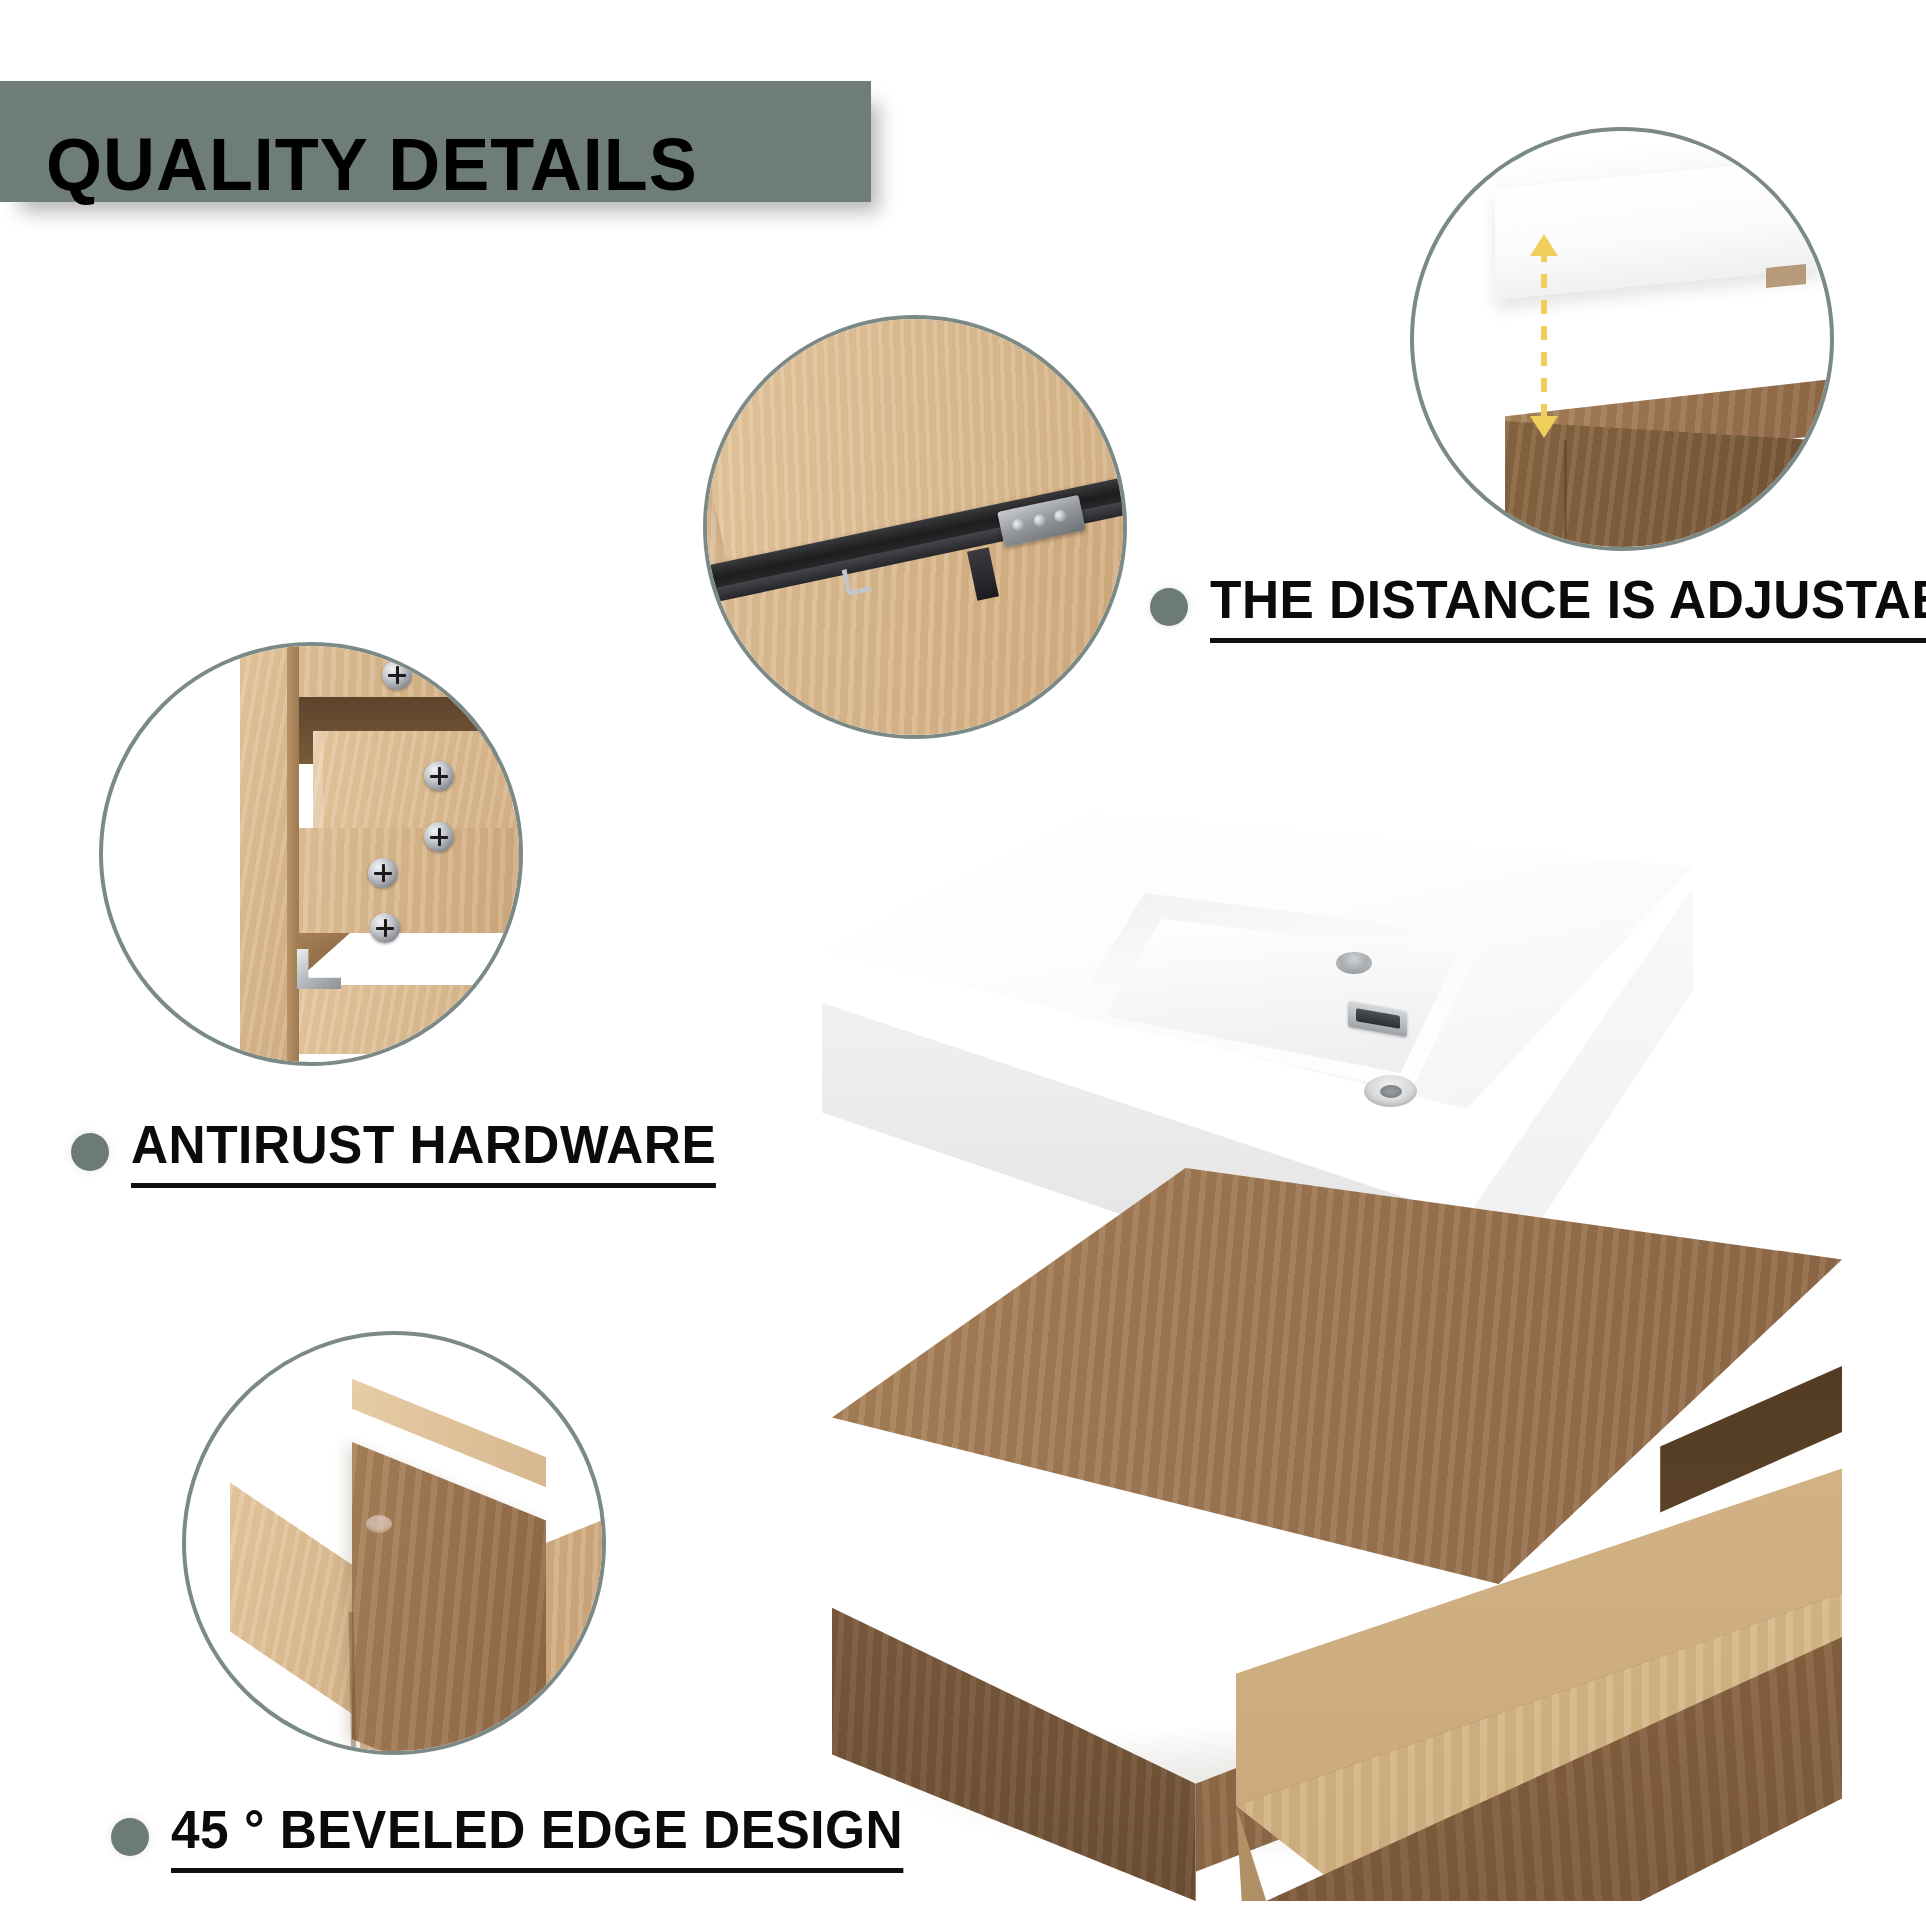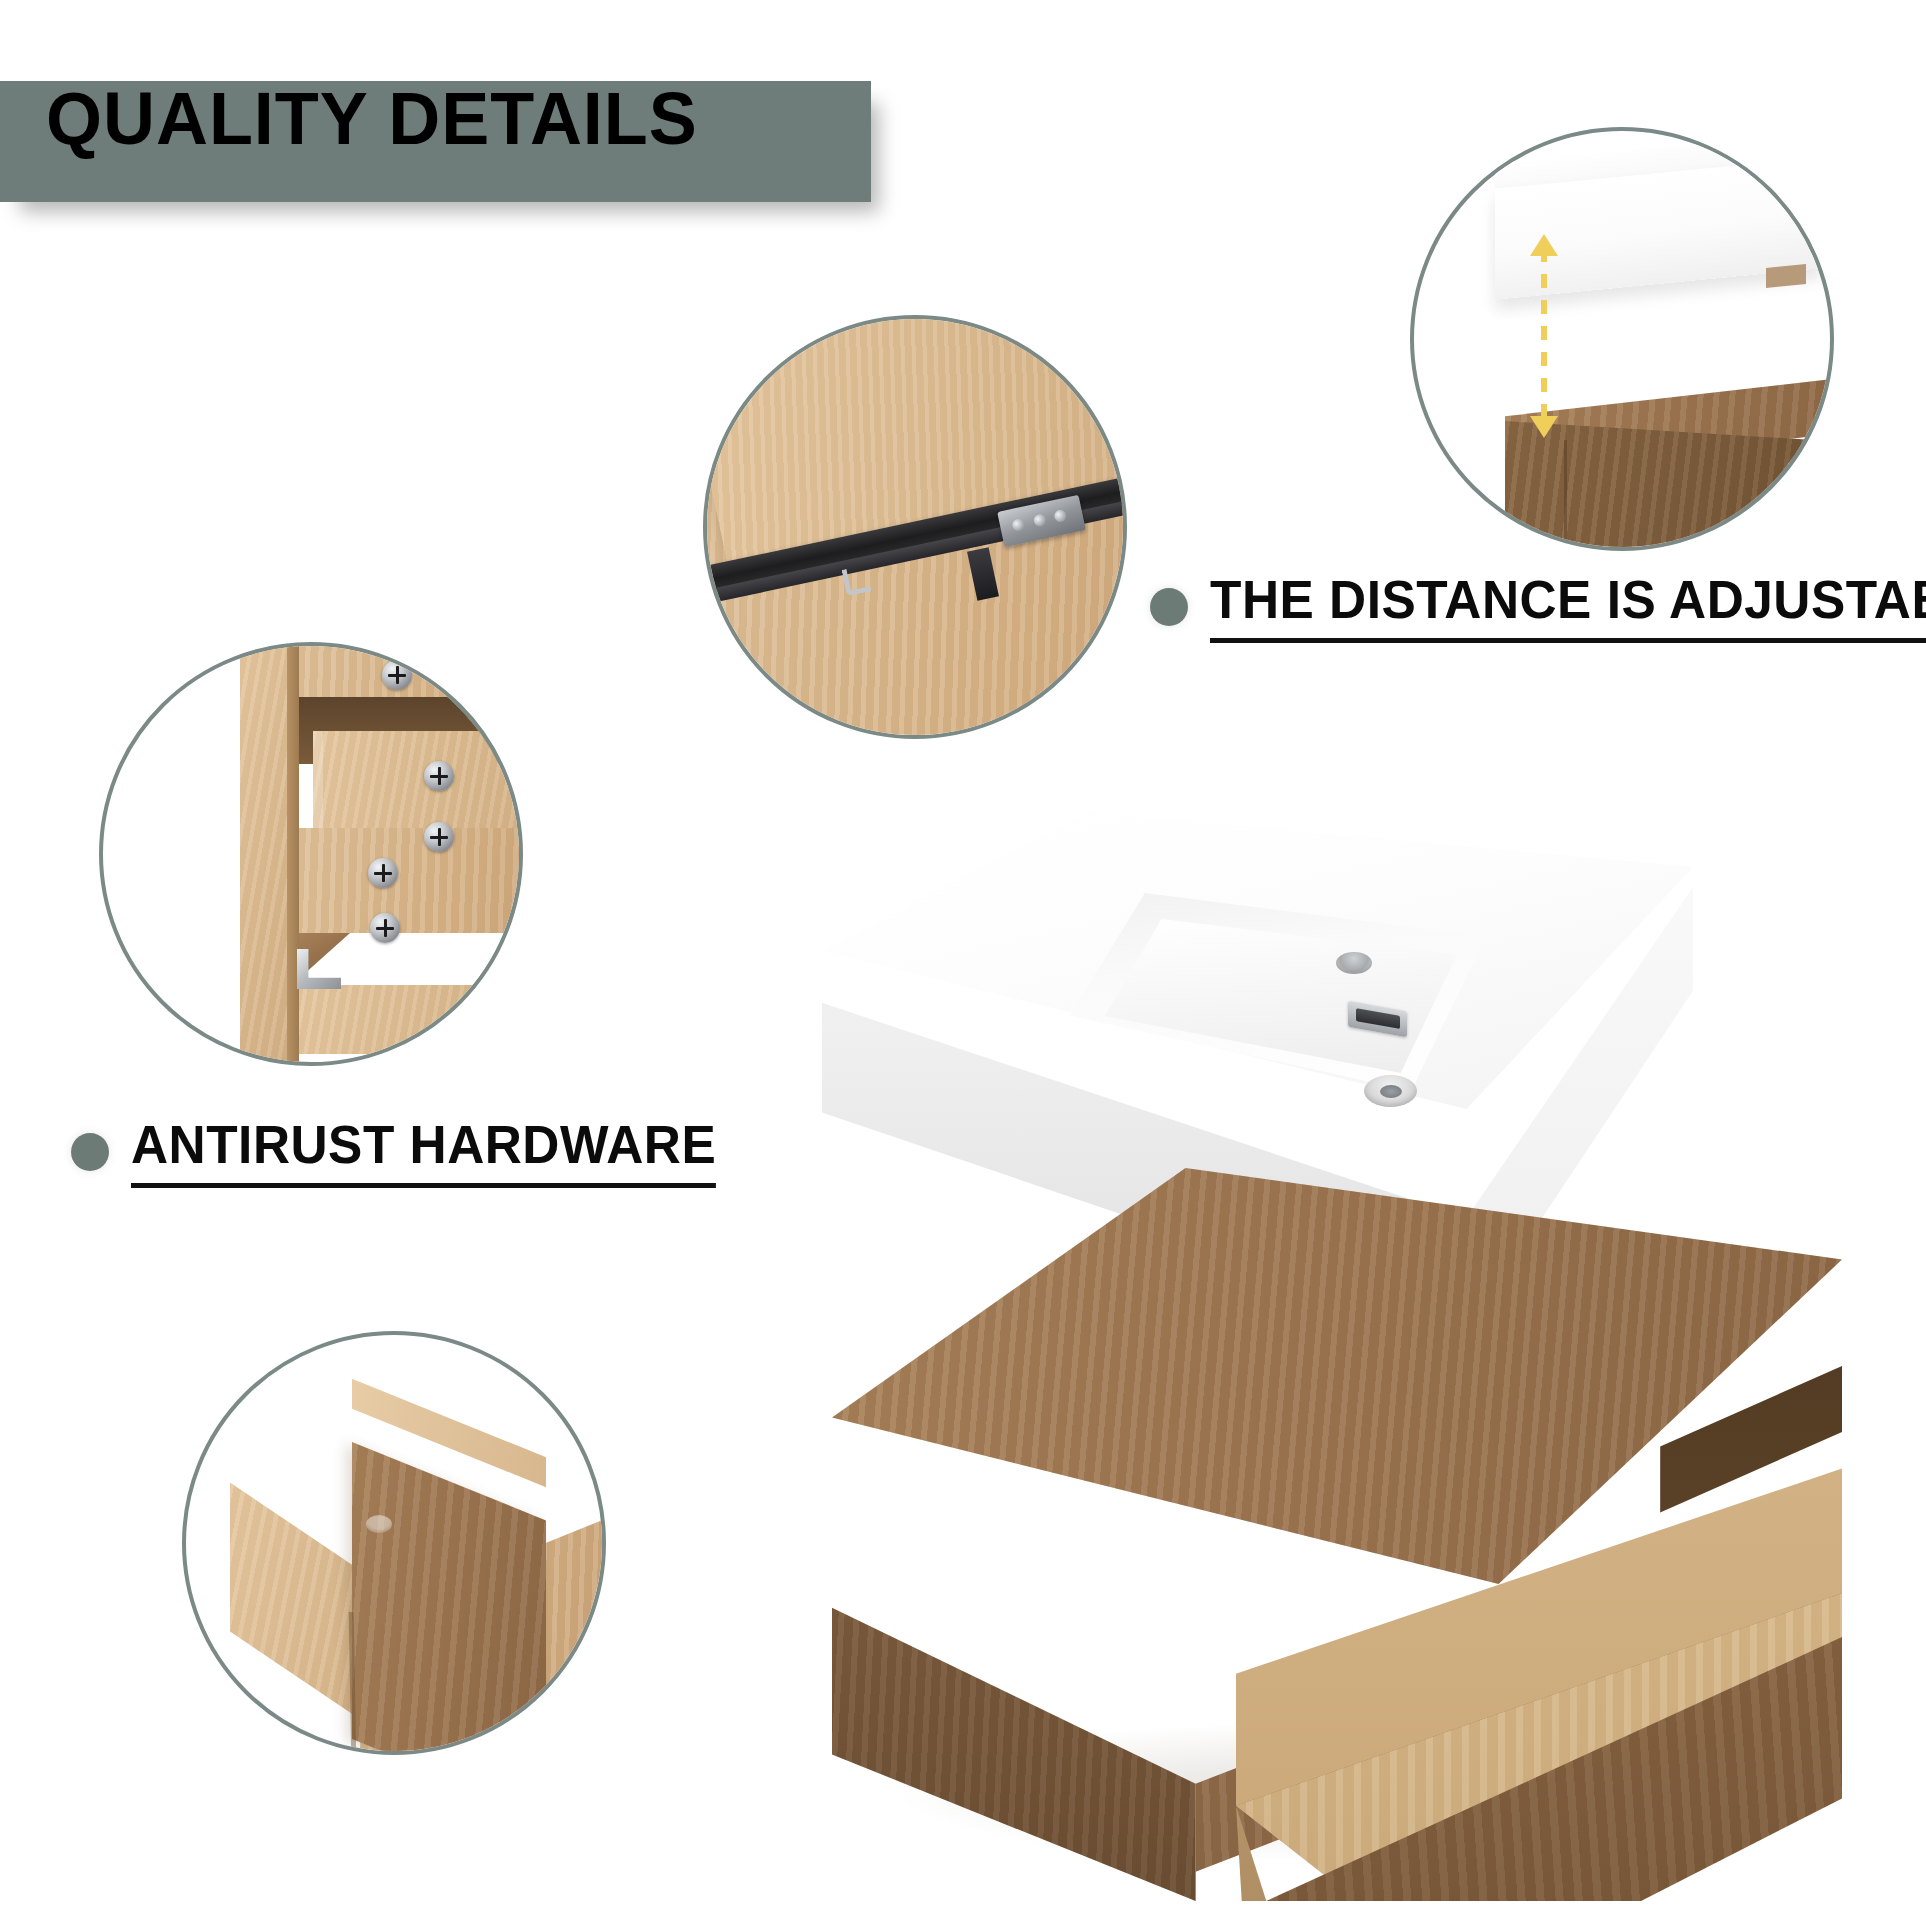--- a/index.html
+++ b/index.html
@@ -9,21 +9,21 @@
     font-family:"Liberation Sans", sans-serif;
     overflow:hidden;position:relative;
   }
   .stage{position:absolute;inset:0;background:#fff;}
 
   
   .banner{
     position:absolute;left:0;top:81px;width:871px;height:121px;
     background:#6f7d7a;
     box-shadow:14px 16px 18px -6px rgba(0,0,0,0.28);
-    display:flex;align-items:flex-start;
+    display:flex;align-items:flex-end;
   }
   .banner-title{
     color:#000;font-size:75px;font-weight:700;letter-spacing:1px;
     margin-left:46px;line-height:1;white-space:nowrap;
     transform:scaleX(0.96);transform-origin:left center;
   }
 
   
   .caption{position:absolute;display:flex;align-items:center;gap:22px;}
   .cap-dot{
@@ -407,15 +407,19 @@
     <span class="cap-dot"></span>
     <span class="cap-text">THE DISTANCE IS ADJUSTABLE</span>
   </div>
 
 
   <div class="caption cap-antirust">
     <span class="cap-dot"></span>
     <span class="cap-text">ANTIRUST HARDWARE</span>
   </div>
 
+  <div class="caption cap-bevel">
+    <span class="cap-dot"></span>
+    <span class="cap-text">45 ° BEVELED EDGE DESIGN</span>
+  </div>
 
 </div>
 
 
 </body></html>

